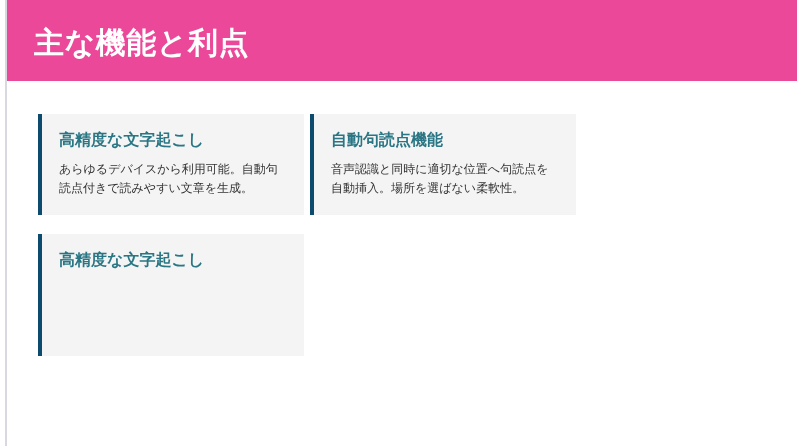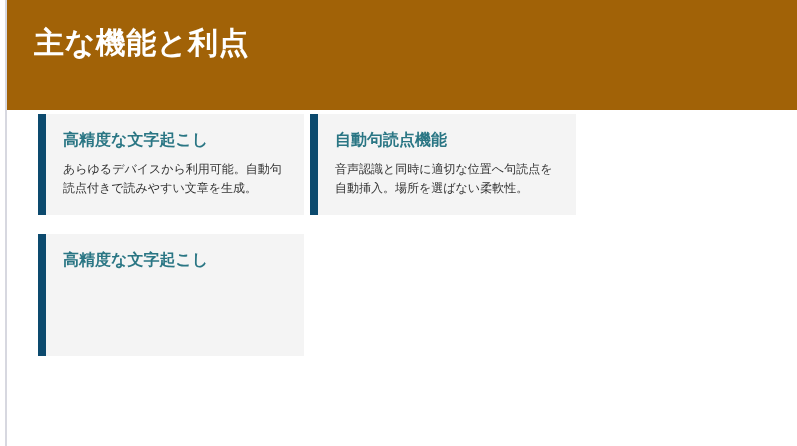--- a/index.html
+++ b/index.html
@@ -35,22 +35,22 @@
     height: 446px;
     background: #ffffff;
   }
 
   
   .header-banner {
     position: absolute;
     left: 0;
     top: 0;
     width: 790px;
-    height: 110px;
-    background: #a16207;
+    height: 81px;
+    background: #ec4899;
   }
   .header-title {
     position: absolute;
     left: 27px;
     top: 22px;
     color: #ffffff;
     font-size: 30px;
     font-weight: bold;
     letter-spacing: 0.5px;
     line-height: 42px;
@@ -69,21 +69,21 @@
     flex-direction: row;
   }
   .cards-row + .cards-row {
     margin-top: 19px;
   }
 
   .feature-card {
     position: relative;
     width: 266px;
     background: #f4f4f4;
-    border-left: 8px solid #0c4a6e;
+    border-left: 4px solid #0c4a6e;
     box-sizing: border-box;
     padding: 16px 18px 14px 17px;
   }
   .feature-card + .feature-card {
     margin-left: 6px;
   }
   .row-top .feature-card {
     height: 101px;
   }
   .row-bottom .feature-card {

